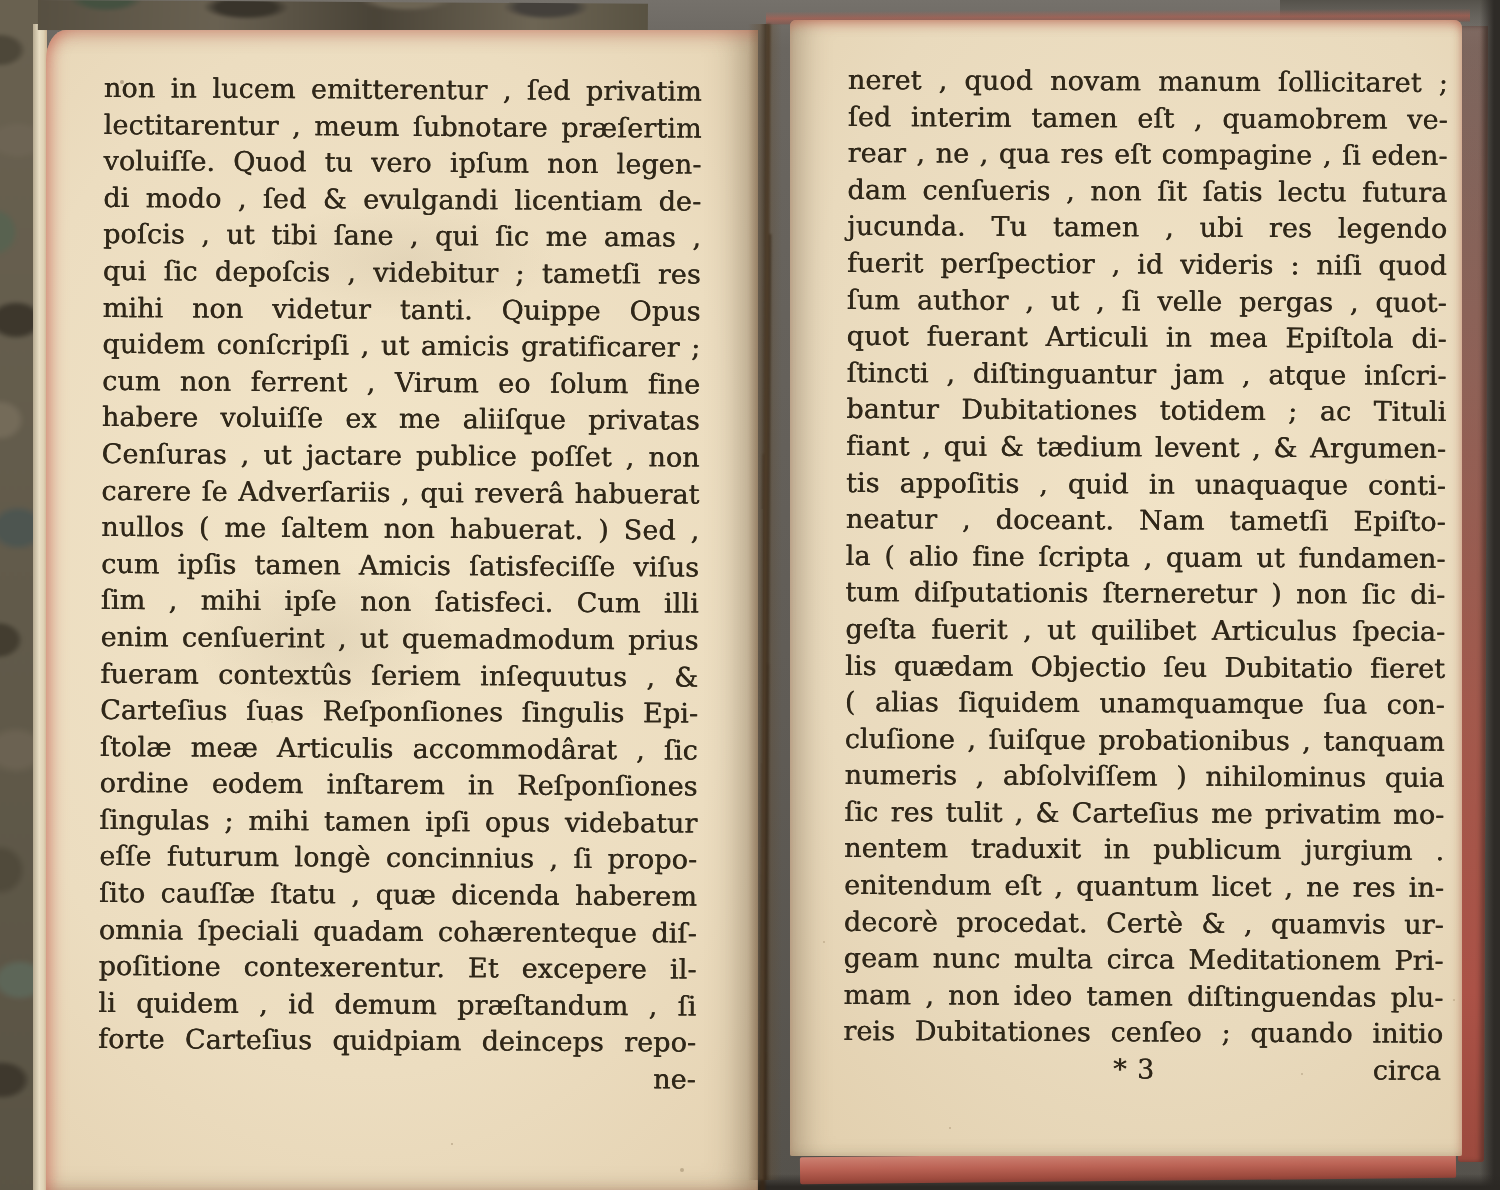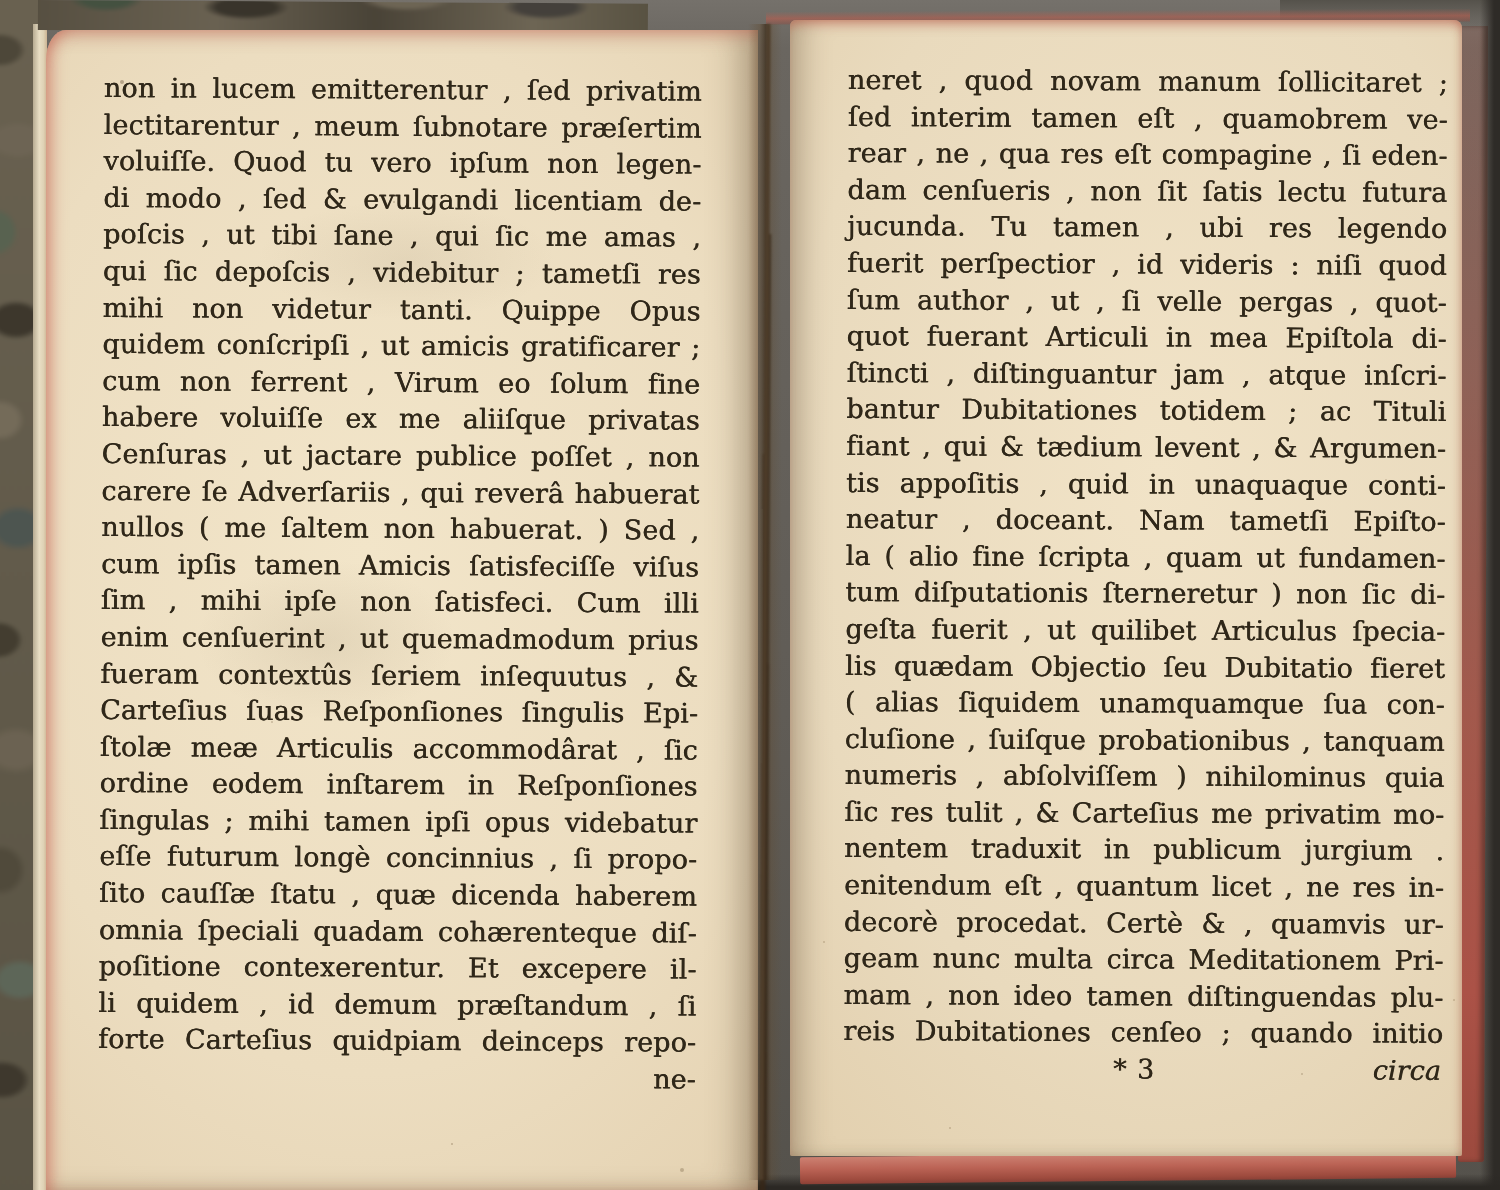--- a/index.html
+++ b/index.html
@@ -84,21 +84,21 @@
   
   .text-block{position:absolute;color:#2f2719;font-size:27px;line-height:36.6px;
     letter-spacing:.1px;word-spacing:1.6px;
     text-shadow:.45px 0 0 rgba(47,39,25,.88),0 0 .5px rgba(47,39,25,.35);}
   .text-left{left:58px;top:40px;width:598px;transform:rotate(.35deg);transform-origin:top left;}
   .text-right{left:58px;top:42px;width:600px;transform:rotate(.28deg);transform-origin:top left;}
   .tline{text-align:justify;text-align-last:justify;text-justify:inter-word;}
   .tline-catch{text-align:right;text-align-last:right;}
   .footer-line{position:relative;height:37px;}
   .sig{position:absolute;left:45%;}
-  .cw{position:absolute;right:2px;font-style:italic;}
+  .cw{position:absolute;right:2px;}
   
   .speck{position:absolute;width:4px;height:4px;border-radius:50%;background:rgba(96,74,48,.38);
     box-shadow:
       272px 120px 0 -1px rgba(110,85,55,.30), 520px 238px 0 -1px rgba(110,85,55,.28),
       150px 640px 0 -1px rgba(110,85,55,.30), 330px 1062px 0 -1px rgba(110,85,55,.35),
       560px 1088px 0 0 rgba(100,78,50,.30),  828px 1046px 0 -1px rgba(110,85,55,.30),
       958px 666px 1px 0 rgba(52,42,30,.85),  1180px 992px 0 -1px rgba(110,85,55,.30),
       1332px 918px 0 -1px rgba(110,85,55,.28),1264px 398px 0 -1px rgba(110,85,55,.25),
       702px 860px 0 -1px rgba(110,85,55,.28), 420px 420px 0 -1px rgba(110,85,55,.22),
       1082px 180px 0 -1px rgba(110,85,55,.25),890px 320px 0 -1px rgba(110,85,55,.22);}

